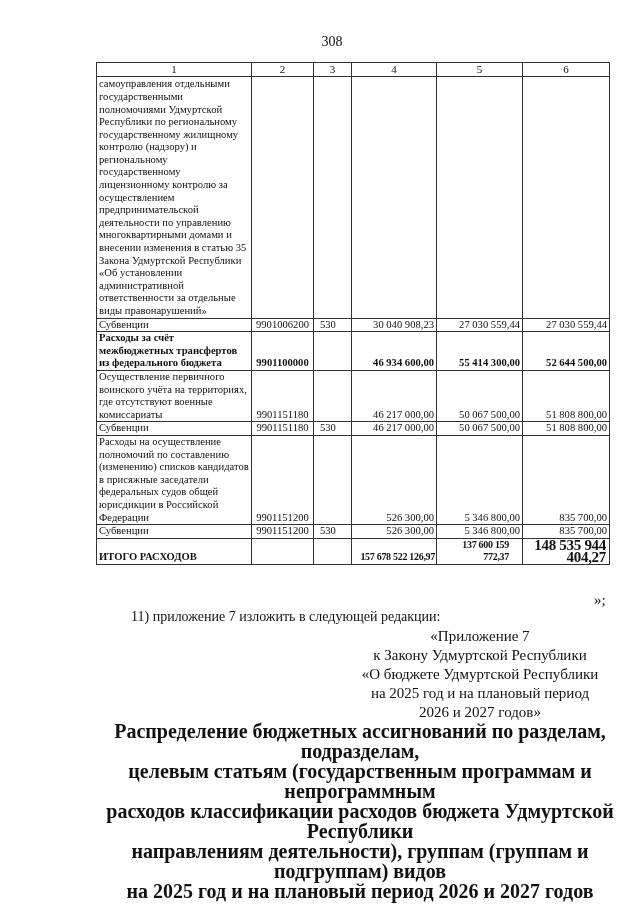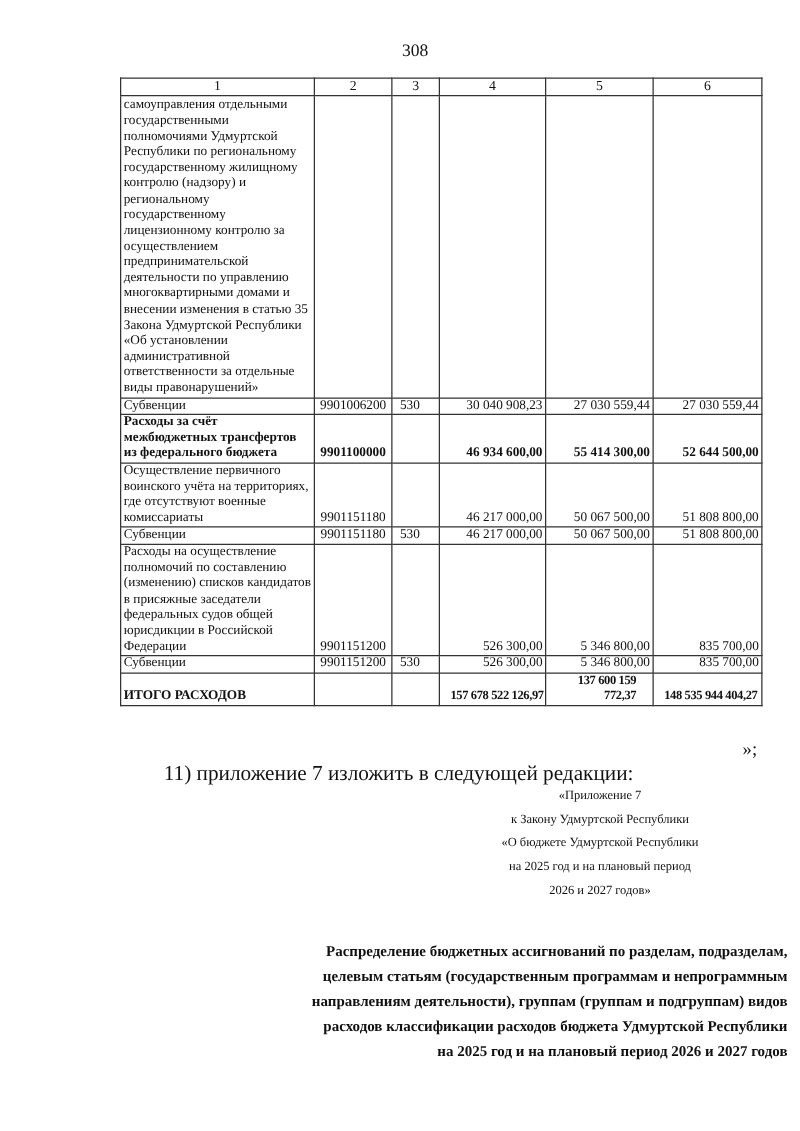--- a/index.html
+++ b/index.html
@@ -11,24 +11,24 @@
   table.budget td, table.budget th { border: 1px solid #333; padding: 0 2px; vertical-align: bottom; }
   table.budget th { font-weight: normal; text-align: center; vertical-align: middle; height: 12px; font-size: 11px; }
   .c1 { width: 150px; text-align: left; }
   .c2 { width: 57px; text-align: center; }
   .c3 { width: 33px; text-align: left; padding-left: 6px !important; }
   .c4 { width: 80px; text-align: right; }
   .c5 { width: 81px; text-align: right; }
   .c6 { width: 82px; text-align: right; }
   tr.bold td { font-weight: bold; }
   .closing-quote { position: absolute; top: 592px; left: 594px; font-size: 15px; }
-  .para { position: absolute; top: 609px; left: 131px; font-size: 17px; }
-  .appendix { position: absolute; top: 627px; left: 330px; width: 300px; text-align: center; font-size: 10px; line-height: 19px; }
-  .heading { position: absolute; top: 751px; left: 90px; width: 540px; text-align: right; font-weight: bold;
-             font-size: 12px; line-height: 20px; }
+  .para { position: absolute; top: 609px; left: 131px; font-size: 14px; }
+  .appendix { position: absolute; top: 627px; left: 330px; width: 300px; text-align: center; font-size: 15px; line-height: 19px; }
+  .heading { position: absolute; top: 721px; left: 90px; width: 540px; text-align: center; font-weight: bold;
+             font-size: 20px; line-height: 20px; }
 </style>
 </head>
 <body>
 
 <div class="page-number">308</div>
 
 <table class="budget">
   <thead>
     <tr>
       <th class="c1">1</th>
@@ -95,36 +95,36 @@
       <td class="c4">526 300,00</td>
       <td class="c5">5 346 800,00</td>
       <td class="c6">835 700,00</td>
     </tr>
     <tr class="bold">
       <td class="c1">ИТОГО РАСХОДОВ</td>
       <td class="c2"></td>
       <td class="c3"></td>
       <td class="c4" style="font-size:10px;letter-spacing:-0.3px;padding:0 1px;">157 678 522 126,97</td>
       <td class="c5" style="font-size:10px;letter-spacing:-0.3px;padding:0 13px;">137 600 159 772,37</td>
-      <td class="c6" style="font-size:10px;letter-spacing:-0.3px;padding:0 3px;">148 535 944 404,27</td>
+      <td class="c6" style="font-size:15px;letter-spacing:-0.3px;padding:0 3px;">148 535 944 404,27</td>
     </tr>
   </tbody>
 </table>
 
 <div class="closing-quote">»;</div>
 
 <div class="para">11) приложение 7 изложить в следующей редакции:</div>
 
 <div class="appendix">
   <div>«Приложение 7</div>
   <div>к Закону Удмуртской Республики</div>
   <div>«О бюджете Удмуртской Республики</div>
   <div>на 2025 год и на плановый период</div>
   <div>2026 и 2027 годов»</div>
 </div>
 
 <div class="heading">
   <div>Распределение бюджетных ассигнований по разделам, подразделам,</div>
   <div>целевым статьям (государственным программам и непрограммным</div>
+  <div>расходов классификации расходов бюджета Удмуртской Республики</div>
   <div>направлениям деятельности), группам (группам и подгруппам) видов</div>
-  <div>расходов классификации расходов бюджета Удмуртской Республики</div>
   <div>на 2025 год и на плановый период 2026 и 2027 годов</div>
 </div>
 
 </body></html>

